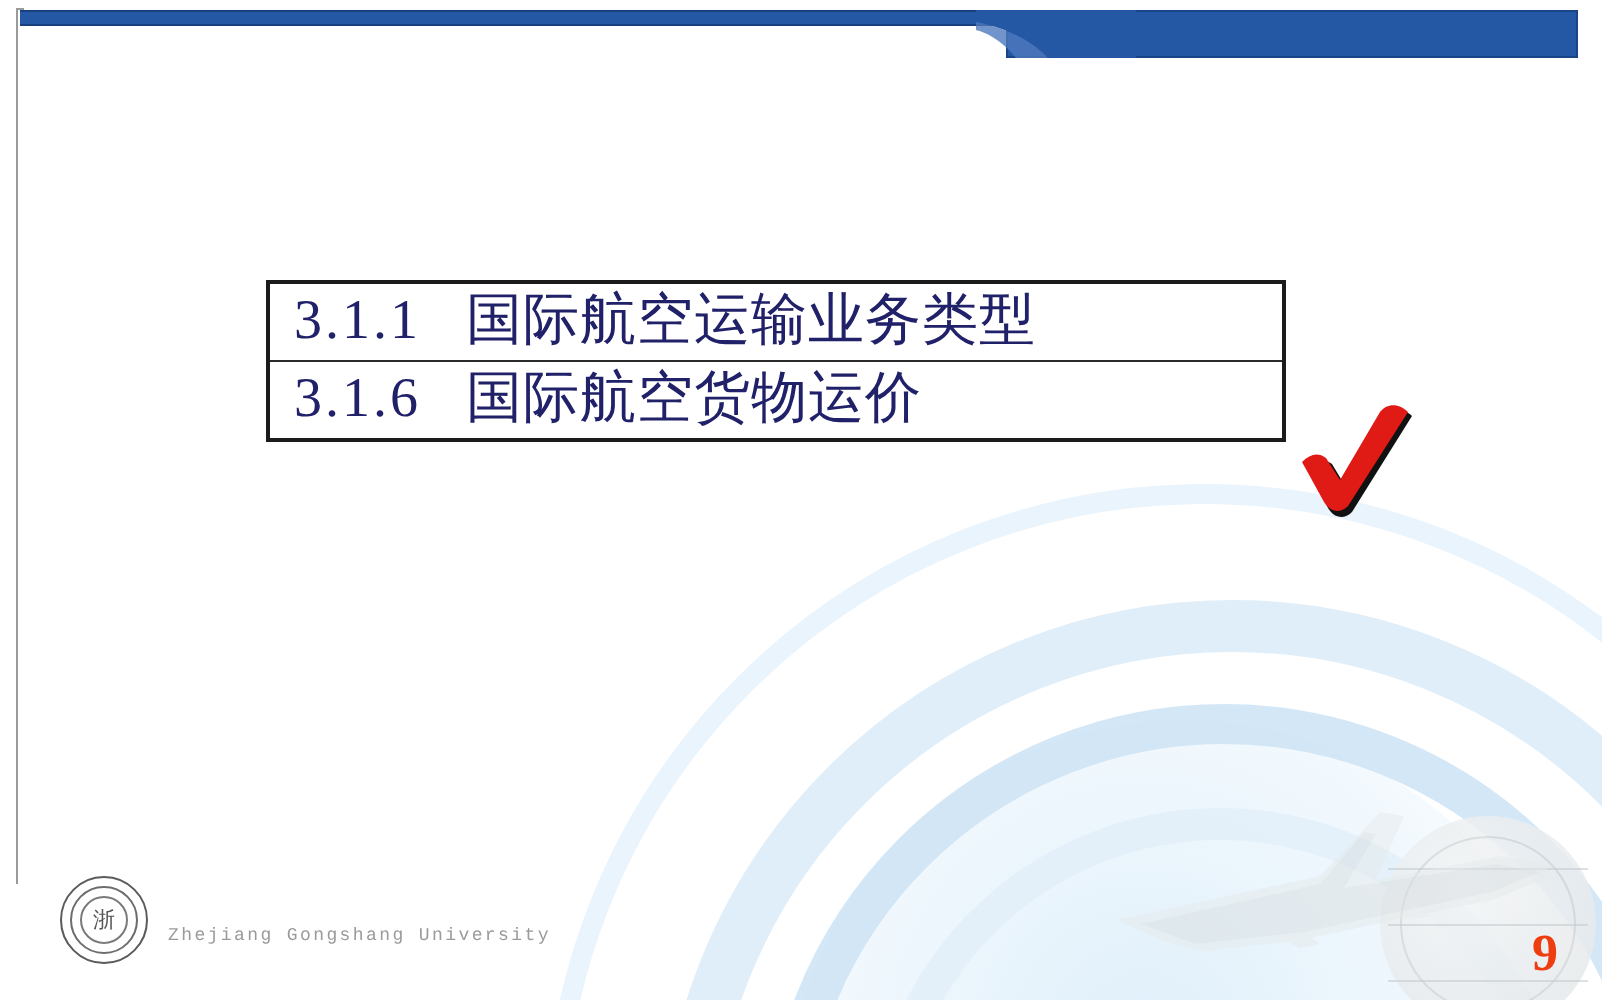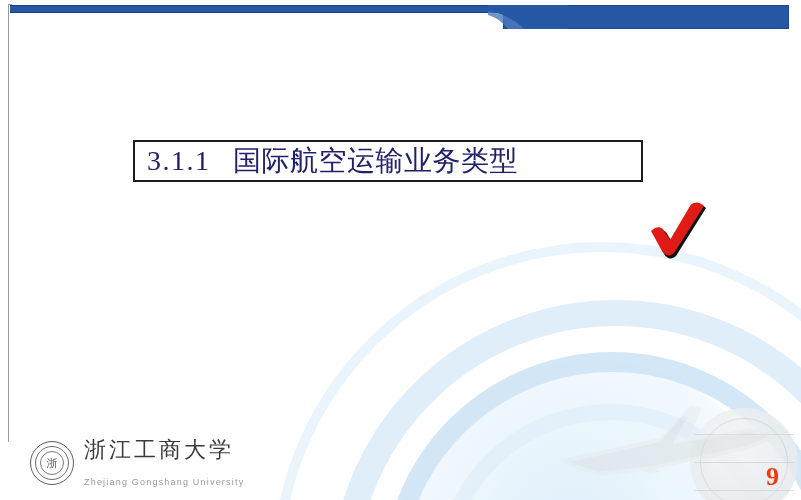--- a/index.html
+++ b/index.html
@@ -233,21 +233,21 @@
     font-size: 22px;
     color: #3a3a3a;
     letter-spacing: 3px;
     font-family: "Liberation Serif", "DejaVu Serif", serif;
     line-height: 1.05;
   }
   .logo-en {
     font-size: 9px;
     color: #9a9a9a;
     letter-spacing: 1.2px;
-    font-family: Liberation Sans, sans-serif;
+    font-family: Liberation Mono, monospace;
     margin-top: 16px;
   }
 
   
   .page-number {
     position: absolute;
     right: 22px;
     bottom: 8px;
     color: #ee3d11;
     font-size: 26px;
@@ -296,33 +296,38 @@
   </div>
 
   <table class="toc-table">
     <tbody>
       <tr>
         <td>
           <span class="toc-num">3.1.1</span>
           &nbsp;&nbsp;<span>国际航空运输业务类型</span>
         </td>
       </tr>
+      <tr>
+        <td>
+          <span class="toc-num">3.1.6</span>
+          &nbsp;&nbsp;<span>国际航空货物运价</span>
+        </td>
+      </tr>
     </tbody>
   </table>
 
   <svg class="checkmark" viewBox="0 0 64 60">
     <path d="M6,34 C10,30 14,29 18,32 L24,42 L44,8 C48,3 54,4 58,8 L28,56 C24,60 19,59 16,54 Z" fill="#111111"></path>
     <path d="M3,31 C7,27 11,26 15,29 L22,40 L42,6 C46,1 52,2 56,6 L26,53 C22,57 17,56 14,51 Z" fill="#e01b16"></path>
   </svg>
 
   <div class="logo">
     <div class="logo-seal">
       <span class="logo-seal-inner">浙</span>
     </div>
     <div class="logo-text">
-      <span class="logo-cn">浙江工商大学</span>
       <span class="logo-en">Zhejiang Gongshang University</span>
     </div>
   </div>
 
   <div class="page-number">9</div>
 
 </div>
 
 </body></html>

